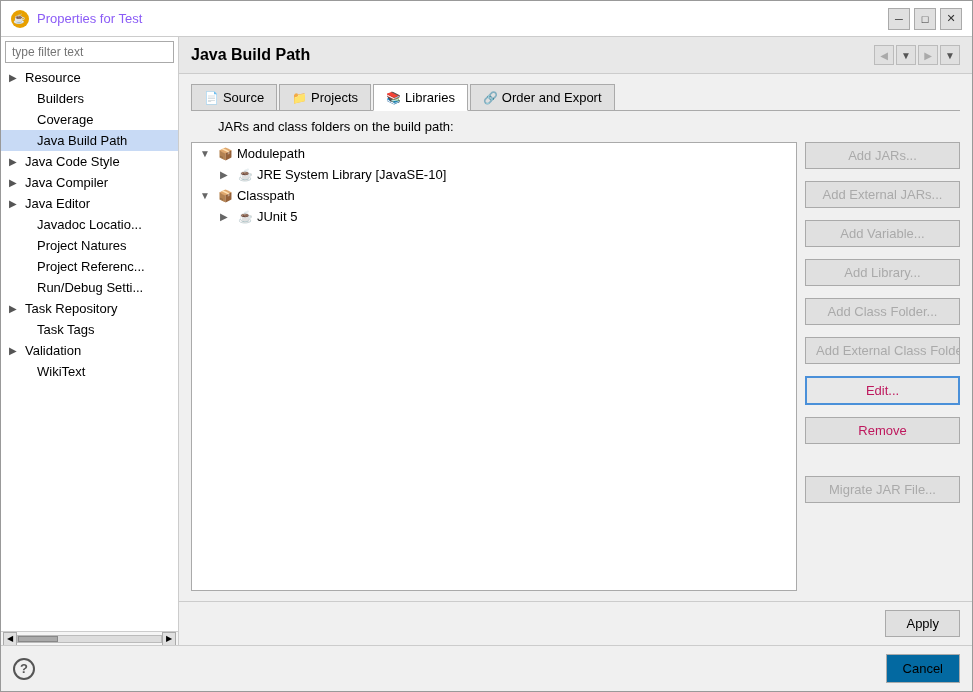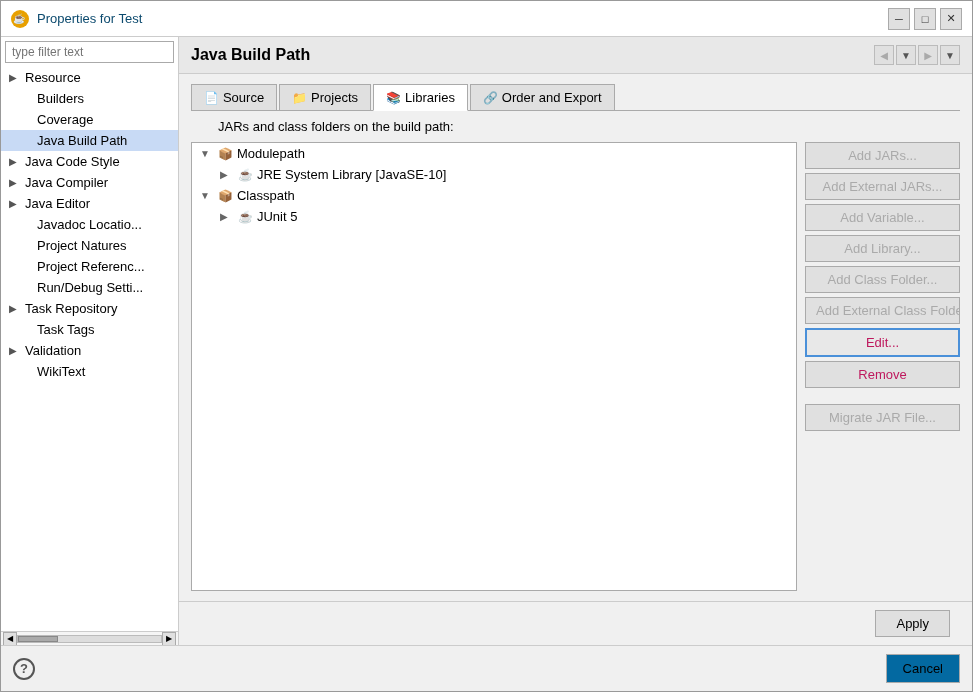--- a/index.html
+++ b/index.html
@@ -37,21 +37,21 @@
       align-items: center;
       justify-content: center;
       color: white;
       font-size: 10px;
       font-weight: bold;
     }
     .title-bar-text {
       flex: 1;
       font-size: 13px;
       font-weight: normal;
-      color: #0c4a6e;
+      color: #8b5cf6;
     }
     .title-bar-controls {
       display: flex;
       gap: 4px;
     }
     .title-btn {
       width: 22px;
       height: 22px;
       background: #e0e0e0;
       border: 1px solid #aaa;
@@ -259,21 +259,21 @@
       font-size: 12px;
       color: #e8a000;
     }
     .tree-item.level-0 { padding-left: 8px; }
     .tree-item.level-1 { padding-left: 28px; }
 
     .buttons-panel {
       width: 155px;
       display: flex;
       flex-direction: column;
-      gap: 4px;
+      gap: 12px;
     }
     .action-btn {
       padding: 5px 10px;
       background: #e0e0e0;
       border: 1px solid #aaa;
       cursor: pointer;
       font-size: 13px;
       text-align: center;
       color: #be185d;
       white-space: nowrap;
@@ -281,21 +281,21 @@
     .action-btn:disabled, .action-btn.disabled {
       color: #aaa;
       cursor: default;
     }
     .action-btn.focused {
       border: 2px solid #4a90d9;
       background: #e8e8e8;
     }
 
     .apply-row {
-      padding: 8px 22px;
+      padding: 8px 12px;
       display: flex;
       justify-content: flex-end;
       border-top: 1px solid #ccc;
       background: #f0f0f0;
     }
     .apply-btn {
       padding: 5px 20px;
       background: #e0e0e0;
       border: 1px solid #aaa;
       cursor: pointer;

